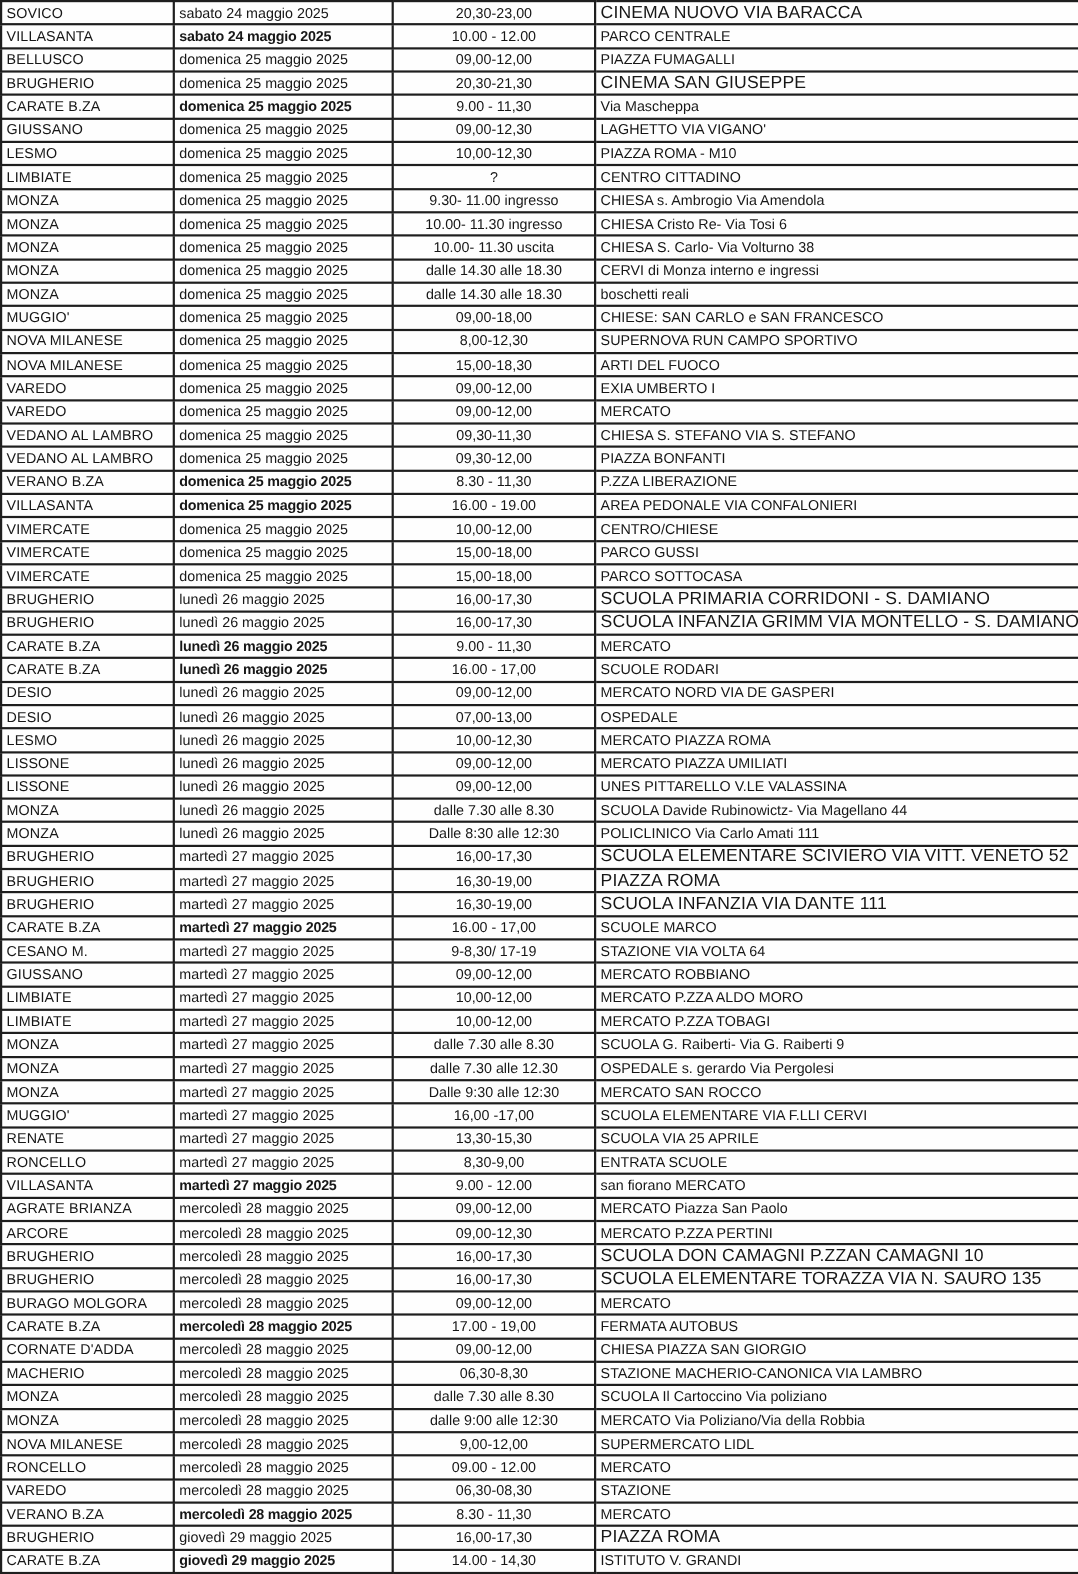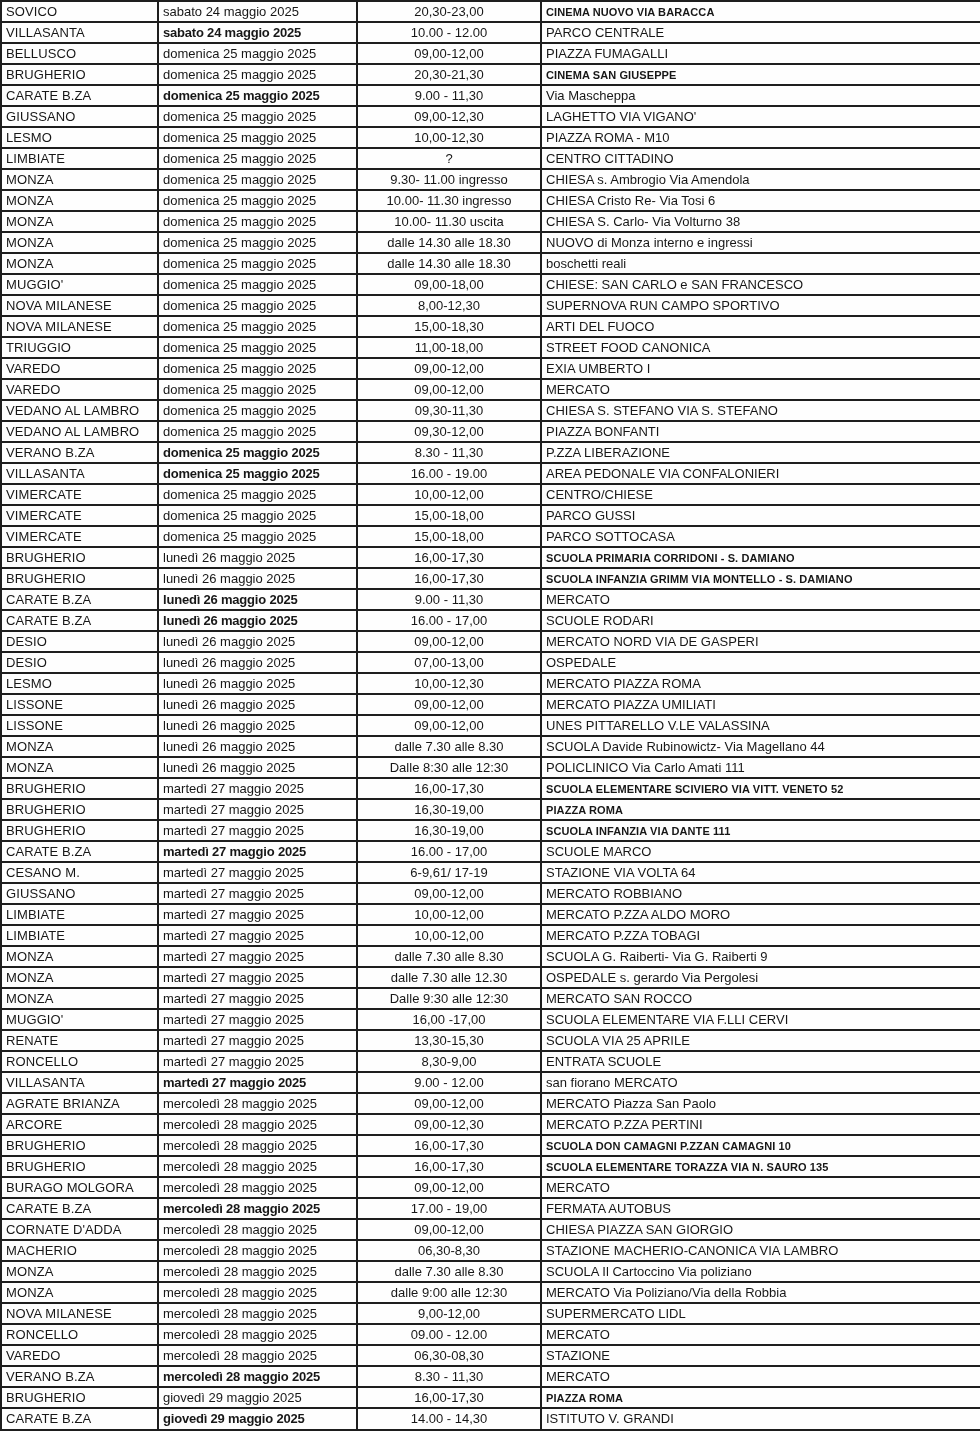--- a/index.html
+++ b/index.html
@@ -49,23 +49,22 @@
     font-size: 13px;
   }
   td.c-time.left {
     text-align: center;
   }
   td.c-loc {
     text-align: left;
     font-size: 12.5px;
   }
   td.c-loc.small {
-    font-size: 11px;
+    font-size: 16px;
     letter-spacing: 0.1px;
-    font-weight: bold;
   }
 </style>
 </head>
 <body>
 
 <table class="sched">
   <colgroup>
     <col style="width:157px">
     <col style="width:199px">
     <col style="width:184px">
@@ -135,21 +134,21 @@
       <tr>
         <td class="c-town">MONZA</td>
         <td class="c-date">domenica 25 maggio 2025</td>
         <td class="c-time">10.00- 11.30 uscita</td>
         <td class="c-loc">CHIESA S. Carlo- Via Volturno 38</td>
       </tr>
       <tr>
         <td class="c-town">MONZA</td>
         <td class="c-date">domenica 25 maggio 2025</td>
         <td class="c-time">dalle 14.30 alle 18.30</td>
-        <td class="c-loc">NUOVO di Monza interno e ingressi</td>
+        <td class="c-loc">CERVI di Monza interno e ingressi</td>
       </tr>
       <tr>
         <td class="c-town">MONZA</td>
         <td class="c-date">domenica 25 maggio 2025</td>
         <td class="c-time">dalle 14.30 alle 18.30</td>
         <td class="c-loc">boschetti reali</td>
       </tr>
       <tr>
         <td class="c-town">MUGGIO'</td>
         <td class="c-date">domenica 25 maggio 2025</td>
@@ -160,26 +159,20 @@
         <td class="c-town">NOVA MILANESE</td>
         <td class="c-date">domenica 25 maggio 2025</td>
         <td class="c-time">8,00-12,30</td>
         <td class="c-loc">SUPERNOVA RUN CAMPO SPORTIVO</td>
       </tr>
       <tr>
         <td class="c-town">NOVA MILANESE</td>
         <td class="c-date">domenica 25 maggio 2025</td>
         <td class="c-time">15,00-18,30</td>
         <td class="c-loc">ARTI DEL FUOCO</td>
-      </tr>
-      <tr>
-        <td class="c-town">TRIUGGIO</td>
-        <td class="c-date">domenica 25 maggio 2025</td>
-        <td class="c-time">11,00-18,00</td>
-        <td class="c-loc">STREET FOOD CANONICA</td>
       </tr>
       <tr>
         <td class="c-town">VAREDO</td>
         <td class="c-date">domenica 25 maggio 2025</td>
         <td class="c-time">09,00-12,00</td>
         <td class="c-loc">EXIA UMBERTO I</td>
       </tr>
       <tr>
         <td class="c-town">VAREDO</td>
         <td class="c-date">domenica 25 maggio 2025</td>
@@ -314,21 +307,21 @@
       </tr>
       <tr>
         <td class="c-town">CARATE B.ZA</td>
         <td class="c-date bold">martedì 27 maggio 2025</td>
         <td class="c-time">16.00 - 17,00</td>
         <td class="c-loc">SCUOLE MARCO</td>
       </tr>
       <tr>
         <td class="c-town">CESANO M.</td>
         <td class="c-date">martedì 27 maggio 2025</td>
-        <td class="c-time">6-9,61/ 17-19</td>
+        <td class="c-time">9-8,30/ 17-19</td>
         <td class="c-loc">STAZIONE VIA VOLTA 64</td>
       </tr>
       <tr>
         <td class="c-town">GIUSSANO</td>
         <td class="c-date">martedì 27 maggio 2025</td>
         <td class="c-time">09,00-12,00</td>
         <td class="c-loc">MERCATO ROBBIANO</td>
       </tr>
       <tr>
         <td class="c-town">LIMBIATE</td>

